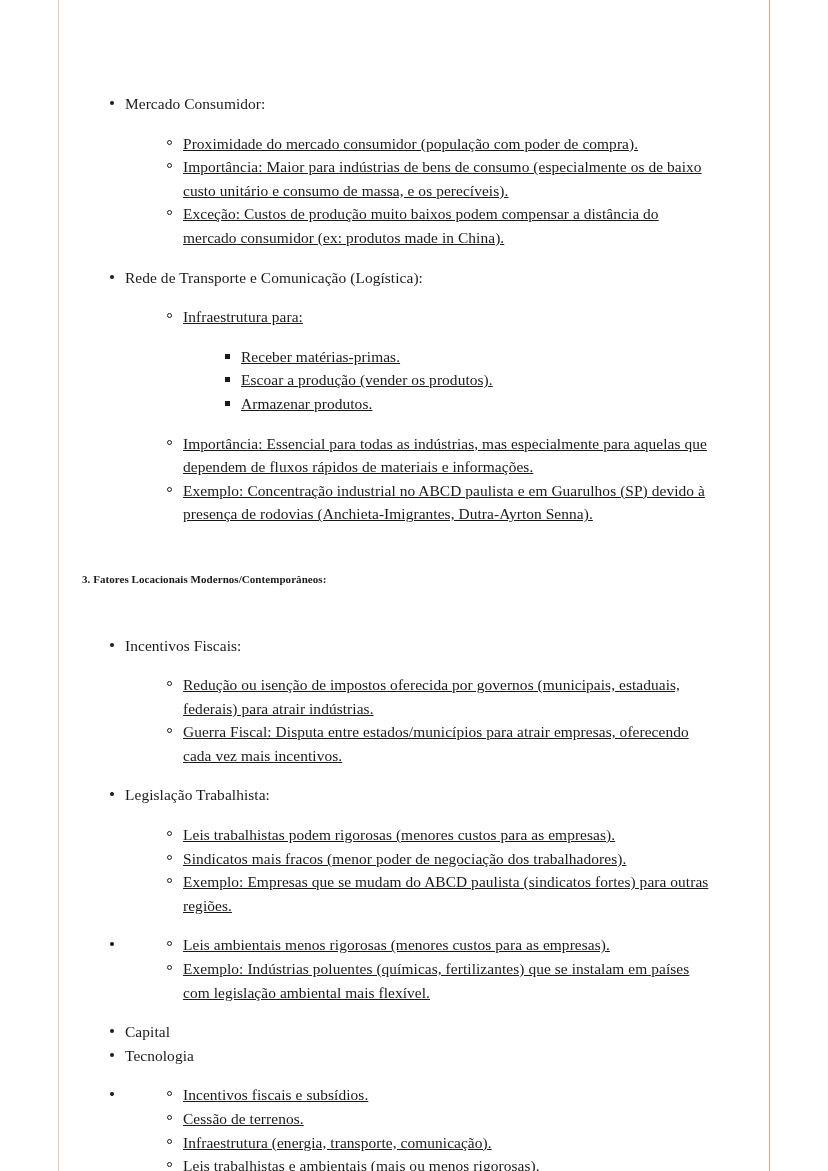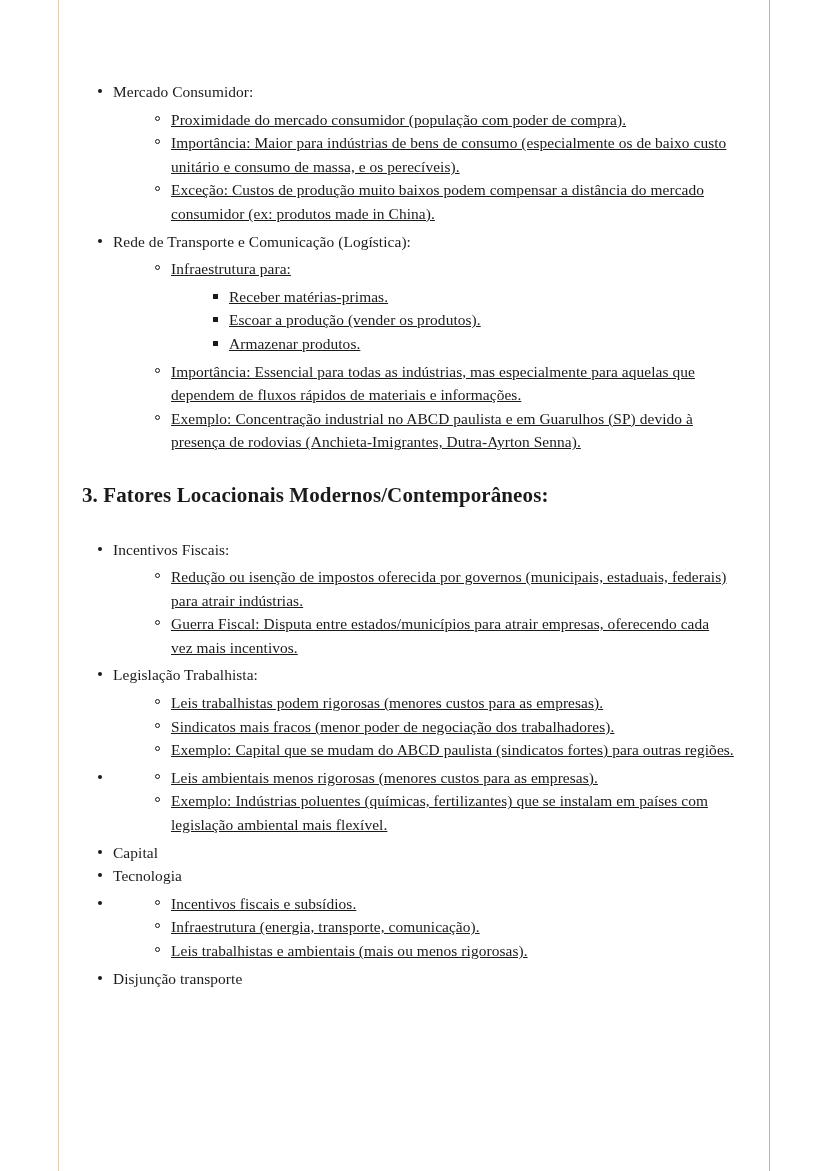--- a/index.html
+++ b/index.html
@@ -38,21 +38,21 @@
 
   .content {
     position: absolute;
     left: 24px;          
     top: 76px;
     width: 660px;
   }
 
   
   ul.lvl1, ul.lvl2, ul.lvl3 {
-    margin: 4px;
+    margin: 16px;
     padding: 0;
     list-style: none;
   }
 
   li {
     position: relative;
     font-size: 15.4px;
     line-height: 23.6px;
     letter-spacing: 0.005em;
   }
@@ -91,21 +91,21 @@
     left: 11px;
     top: 9px;
     width: 5px;
     height: 5px;
     background: #1a1a1a;
   }
 
   .txt { display: block; }
 
   h2.section-heading {
-    font-size: 21px;
+    font-size: 11px;
     line-height: 23.6px;
     font-weight: bold;
     margin: 0;
     padding: 0;
     letter-spacing: 0.005em;
   }
 
   .gap-before-heading { height: 26px; }
   .gap-after-heading  { height: 26px; }
 </style>
@@ -204,21 +204,21 @@
           <li>
             <span class="mk"></span>
             <span class="txt">Leis trabalhistas podem rigorosas (menores custos para as empresas).</span>
           </li>
           <li>
             <span class="mk"></span>
             <span class="txt">Sindicatos mais fracos (menor poder de negociação dos trabalhadores).</span>
           </li>
           <li>
             <span class="mk"></span>
-            <span class="txt">Exemplo: Capital que se mudam do ABCD paulista (sindicatos fortes) para outras regiões.</span>
+            <span class="txt">Exemplo: Empresas que se mudam do ABCD paulista (sindicatos fortes) para outras regiões.</span>
           </li>
         </ul>
       </li>
 
       <li>
         <span class="mk"></span>
         <ul class="lvl2">
           <li>
             <span class="mk"></span>
             <span class="txt">Leis ambientais menos rigorosas (menores custos para as empresas).</span>
@@ -239,20 +239,24 @@
         <span class="mk"></span>
         <span class="txt">Tecnologia</span>
       </li>
 
       <li>
         <span class="mk"></span>
         <ul class="lvl2">
           <li>
             <span class="mk"></span>
             <span class="txt">Incentivos fiscais e subsídios.</span>
+          </li>
+          <li>
+            <span class="mk"></span>
+            <span class="txt">Cessão de terrenos.</span>
           </li>
           <li>
             <span class="mk"></span>
             <span class="txt">Infraestrutura (energia, transporte, comunicação).</span>
           </li>
           <li>
             <span class="mk"></span>
             <span class="txt">Leis trabalhistas e ambientais (mais ou menos rigorosas).</span>
           </li>
         </ul>

